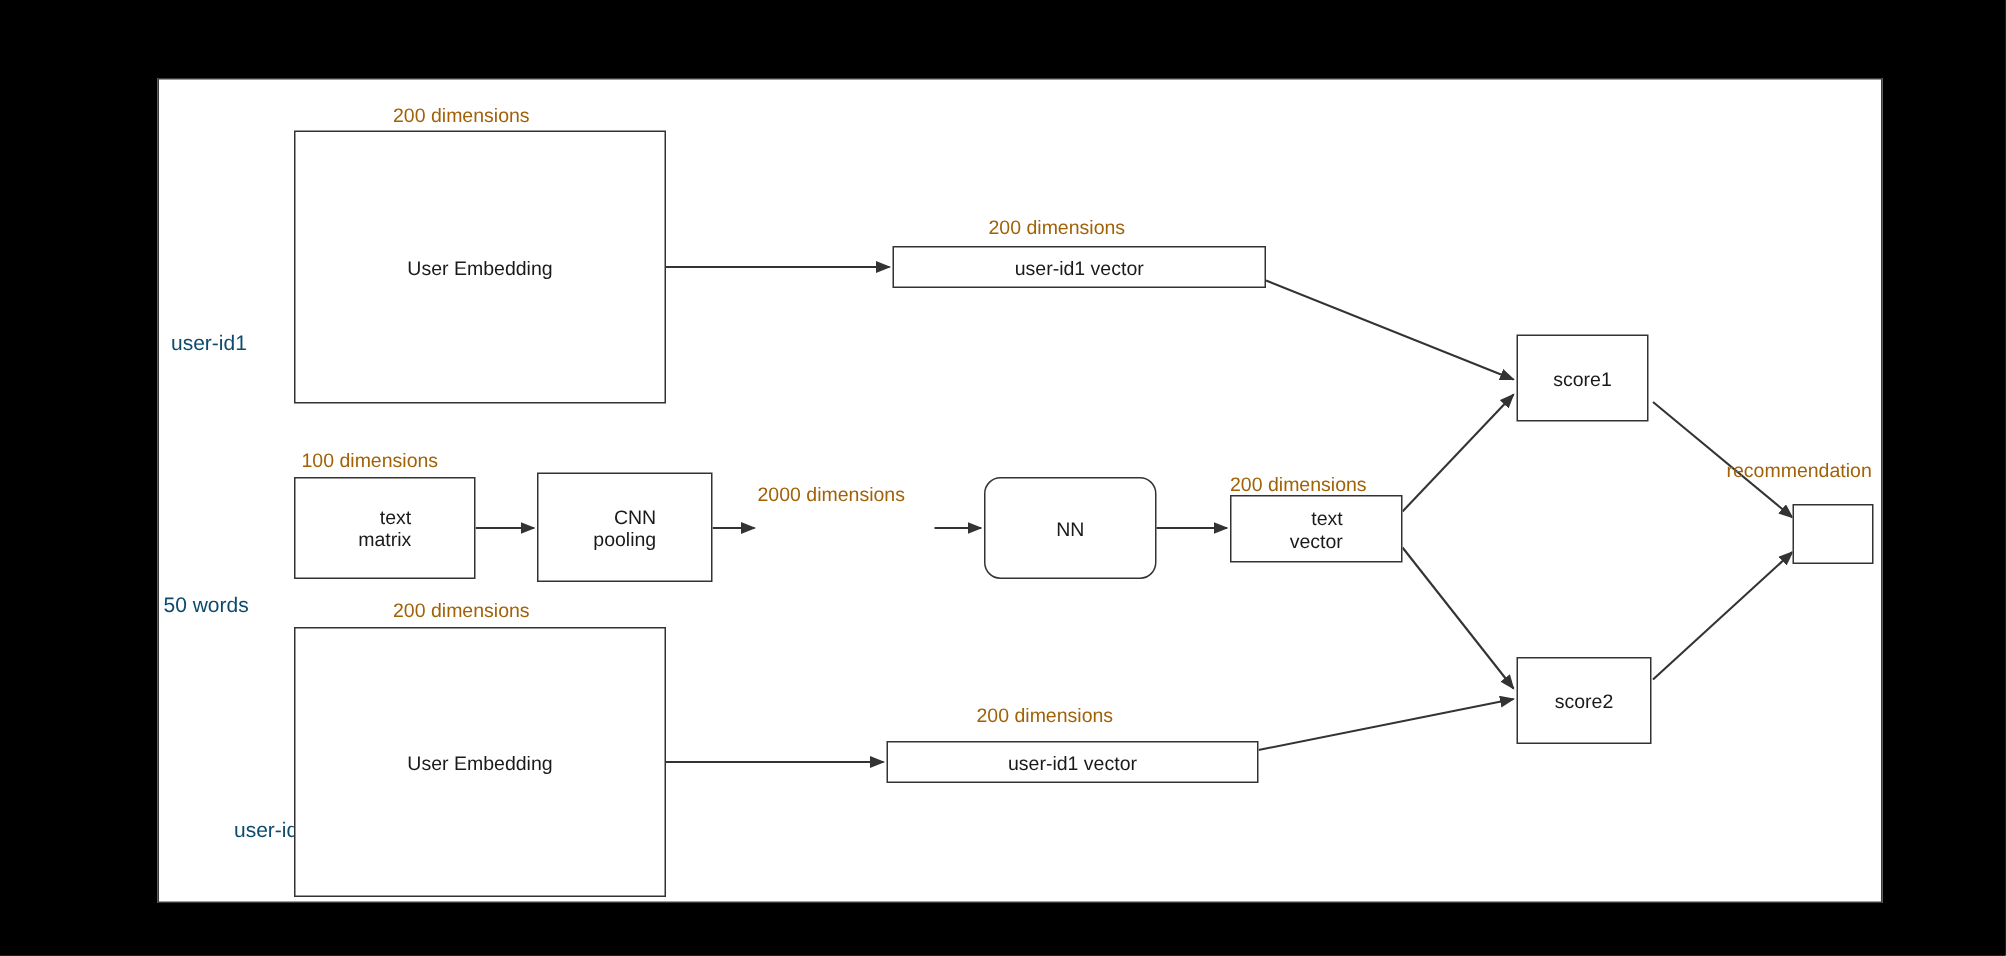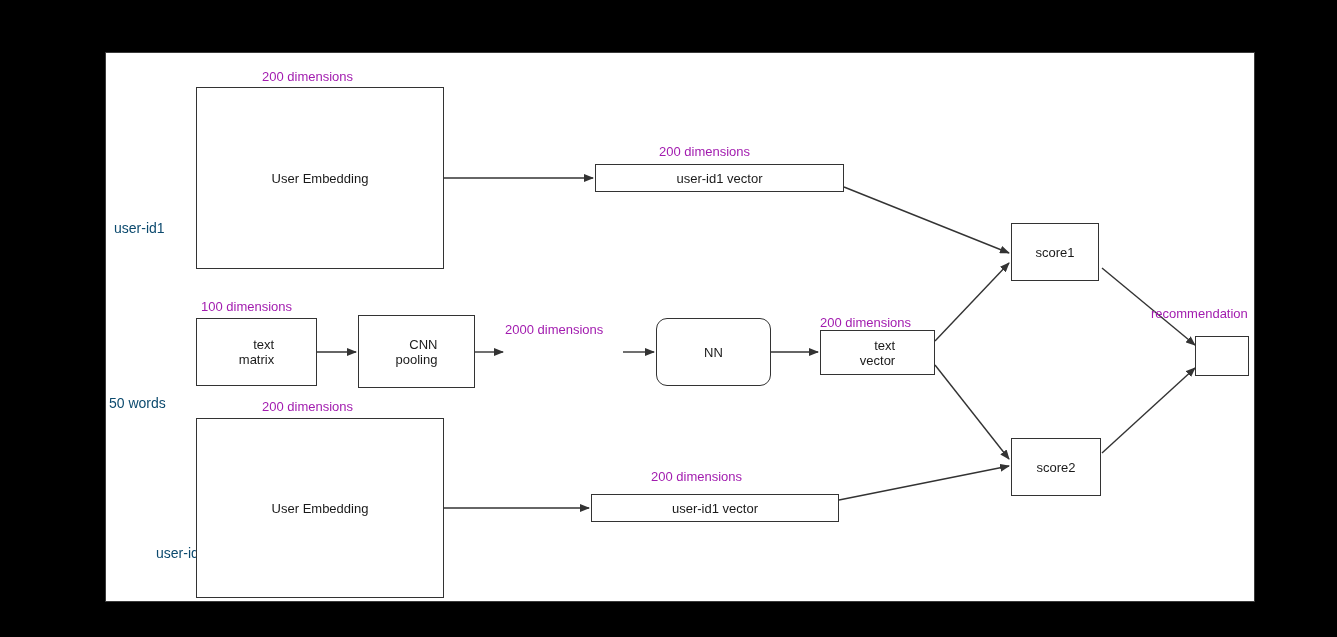--- a/index.html
+++ b/index.html
@@ -45,21 +45,21 @@
     display: flex;
     align-items: center;
     justify-content: center;
     text-align: right;
     font-size: 13px;
     line-height: 15px;
     white-space: pre-line;
   }
   .caption {
     position: absolute;
-    color: #a21caf;
+    color: #a16207;
     font-size: 13px;
     line-height: 15px;
     white-space: nowrap;
   }
   .label-left {
     position: absolute;
     color: #0c4a6e;
     font-size: 14px;
     line-height: 15px;
     white-space: nowrap;

